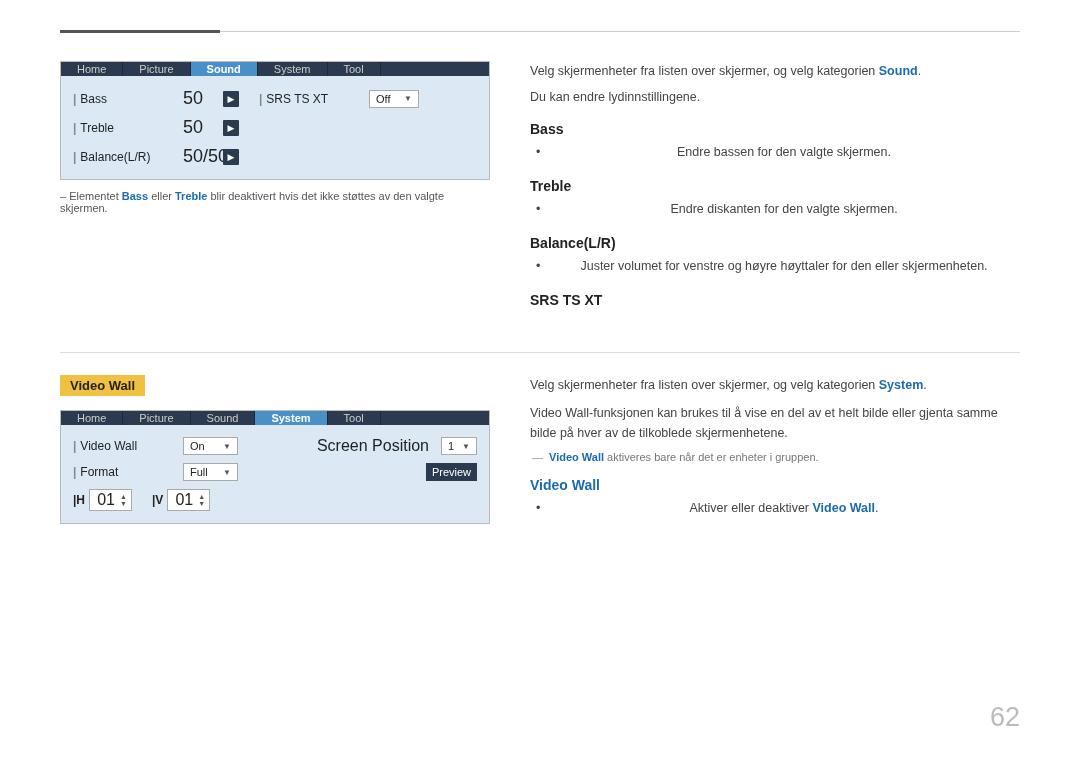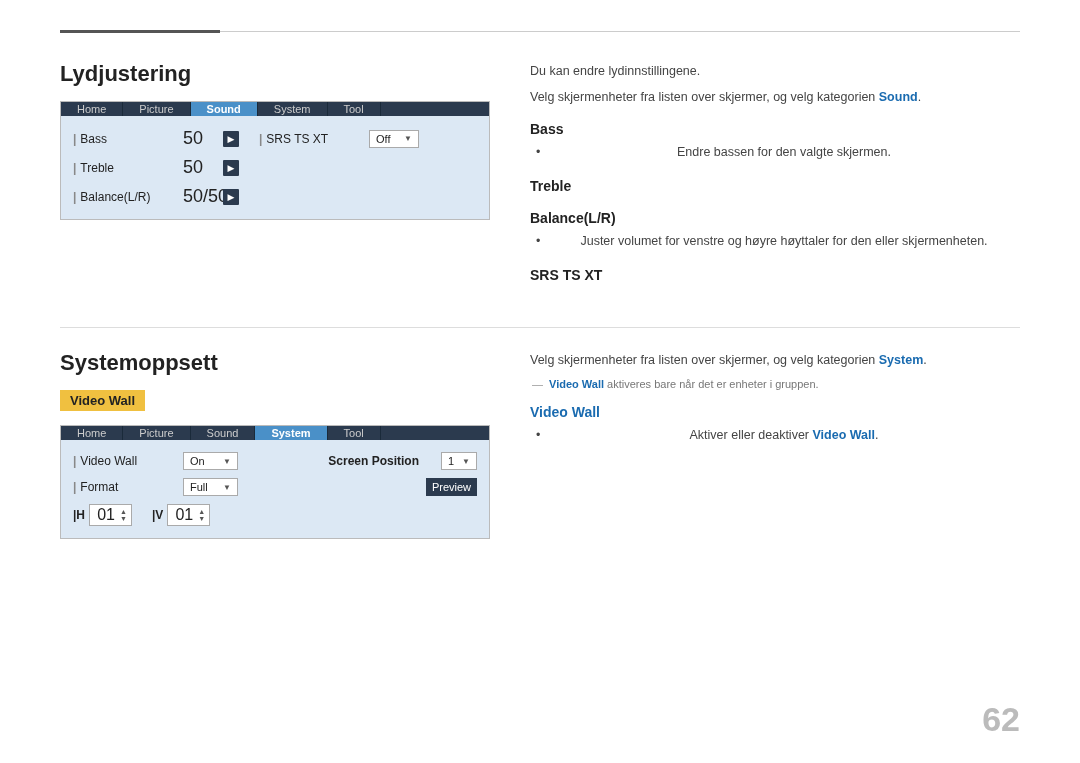--- a/index.html
+++ b/index.html
@@ -265,25 +265,25 @@
     }
 
     .system-note .link-blue {
       color: #1a6bb0;
       font-weight: bold;
     }
 
     
     .page-number {
       position: absolute;
-      bottom: 24px;
+      bottom: 30px;
       right: 60px;
-      font-size: 34px;
+      font-size: 27px;
       color: #bbb;
-      font-weight: 700;
+      font-weight: 400;
     }
 
     .btn-preview {
       background: #2b3a4e;
       color: #fff;
       font-size: 11px;
       padding: 3px 6px;
       border: none;
       cursor: pointer;
     }
@@ -319,21 +319,20 @@
 <body>
 
 <div class="top-rule">
   <div class="top-rule-thick"></div>
   <div class="top-rule-thin"></div>
 </div>
 
 <div class="page-layout">
 
   <div class="left-col">
-    <div class="section-title">Lydjustering</div>
 
     <div class="ui-panel">
       <div class="panel-tabs">
         <div class="panel-tab">Home</div>
         <div class="panel-tab">Picture</div>
         <div class="panel-tab active">Sound</div>
         <div class="panel-tab">System</div>
         <div class="panel-tab">Tool</div>
       </div>
       <div class="panel-body">
@@ -354,73 +353,76 @@
         </div>
 
         <div class="panel-row">
           <div class="panel-label">Balance(L/R)</div>
           <div class="panel-value">50/50</div>
           <div class="panel-arrow">▶</div>
         </div>
       </div>
     </div>
 
+    <div class="note-text">
+      Elementet <span class="bold-blue">Bass</span> eller <span class="bold-blue">Treble</span> blir deaktivert hvis det ikke støttes av den valgte skjermen.
+    </div>
   </div>
 
   <div class="right-col">
-    <div class="right-intro">Du kan endre lydinnstillingene.</div>
     <div class="right-intro">
       Velg skjermenheter fra listen over skjermer, og velg kategorien <span class="link-blue">Sound</span>.
     </div>
+    <div class="right-intro">Du kan endre lydinnstillingene.</div>
 
     <div class="content-section">
       <div class="content-heading bold-dark">Bass</div>
       <div class="bullet-item">Endre bassen for den valgte skjermen.</div>
     </div>
 
     <div class="content-section">
       <div class="content-heading bold-dark">Treble</div>
+      <div class="bullet-item">Endre diskanten for den valgte skjermen.</div>
     </div>
 
     <div class="content-section">
       <div class="content-heading bold-dark">Balance(L/R)</div>
       <div class="bullet-item">Juster volumet for venstre og høyre høyttaler for den eller skjermenheten.</div>
     </div>
 
     <div class="content-section">
       <div class="content-heading bold-dark">SRS TS XT</div>
     </div>
   </div>
 </div>
 
 <div class="section-separator"></div>
 
 <div class="page-layout">
 
   <div class="left-col">
-    <div class="section-title">Systemoppsett</div>
 
     <div class="video-wall-badge">Video Wall</div>
 
     
     <div class="ui-panel">
       <div class="panel-tabs">
         <div class="panel-tab">Home</div>
         <div class="panel-tab">Picture</div>
         <div class="panel-tab">Sound</div>
         <div class="panel-tab active">System</div>
         <div class="panel-tab">Tool</div>
       </div>
       <div class="panel-body">
 
         <div class="panel-row">
           <div class="panel-label">Video Wall</div>
           <div class="panel-dropdown" style="min-width:55px;">On</div>
           <div style="flex:1;"></div>
-          <div style="font-size:12px;margin-right:22px;font-weight:bold;">Screen Position</div>
+          <div style="font-size:16px;margin-right:12px;">Screen Position</div>
           <div class="panel-dropdown" style="min-width:36px;">1</div>
         </div>
 
         <div class="panel-row">
           <div class="panel-label">Format</div>
           <div class="panel-dropdown" style="min-width:55px;">Full</div>
           <div style="flex:1;"></div>
           <button class="btn-preview">Preview</button>
         </div>
 
@@ -444,20 +446,23 @@
           </div>
         </div>
       </div>
     </div>
   </div>
 
   <div class="right-col">
     <div class="system-intro">
       Velg skjermenheter fra listen over skjermer, og velg kategorien <span class="link-blue">System</span>.
     </div>
+    <div class="system-desc">
+      <span class="link-blue">Video Wall</span>-funksjonen kan brukes til å vise en del av et helt bilde eller gjenta samme bilde på hver av de tilkoblede skjermenhetene.
+    </div>
     <div class="system-note">
       <span class="system-note-dash">—</span>
       <span>
         <span class="link-blue">Video Wall</span> aktiveres bare når det er enheter i gruppen.
       </span>
     </div>
 
     <div class="content-section">
       <div class="content-heading" style="color:#1a6bb0; font-weight:bold;">Video Wall</div>
       <div class="bullet-item">

